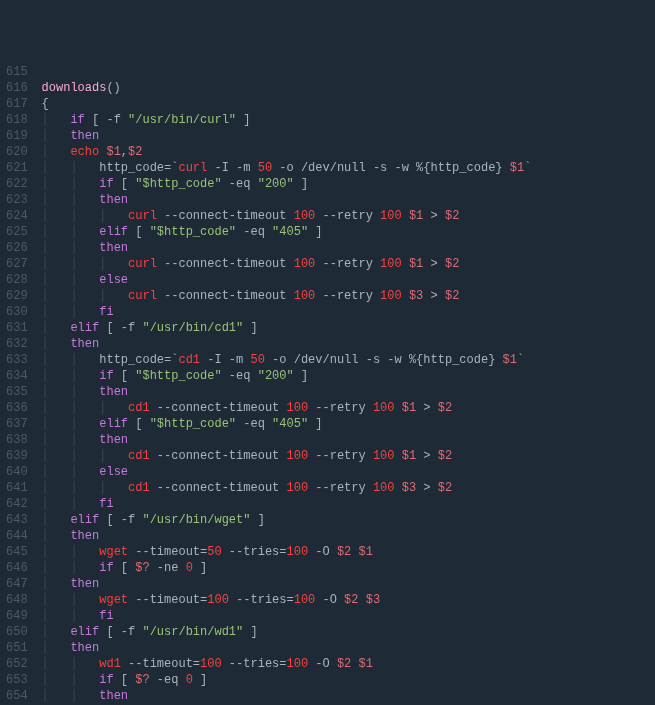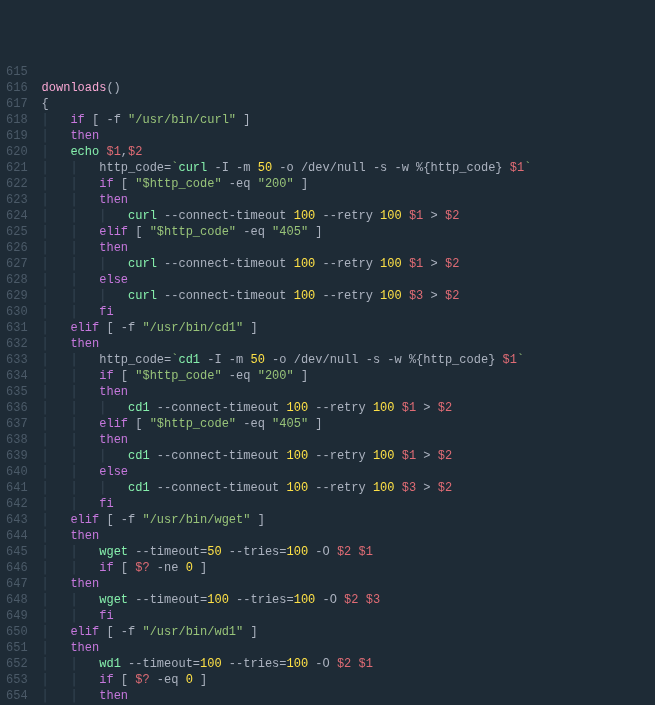--- a/index.html
+++ b/index.html
@@ -23,23 +23,23 @@
     padding: 0 10px 0 6px;
     user-select: none;
     flex-shrink: 0;
   }
   .code {
     padding: 0 0 0 4px;
   }
   .tok-fn   { color: #f9a8d4; }
   .tok-kw   { color: #c678dd; }
   .tok-str  { color: #98c379; }
-  .tok-num  { color: #fde047; }
+  .tok-num  { color: #ef4444; }
   .tok-var  { color: #e06c75; }
-  .tok-cmd  { color: #86efac; }
+  .tok-cmd  { color: #ef4444; }
   .tok-op   { color: #abb2bf; }
   .tok-punc { color: #abb2bf; }
   .tok-guide{ color: #3a4a58; }
   .line { min-height: 16px; }
 </style>
 </head>
 <body>
 
 
 

